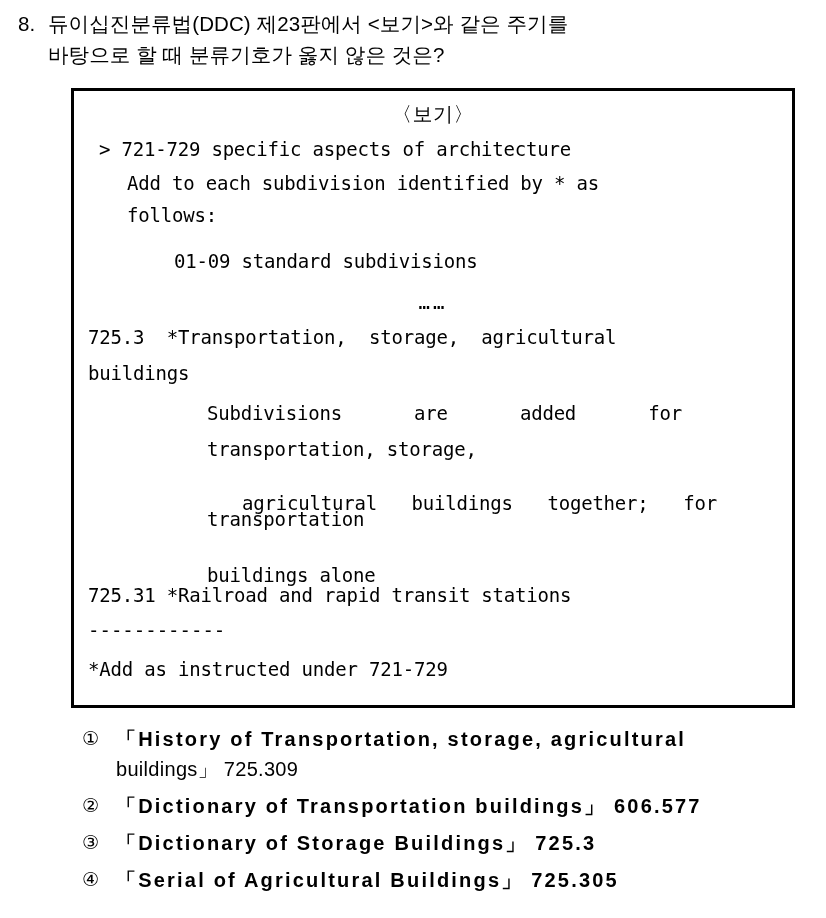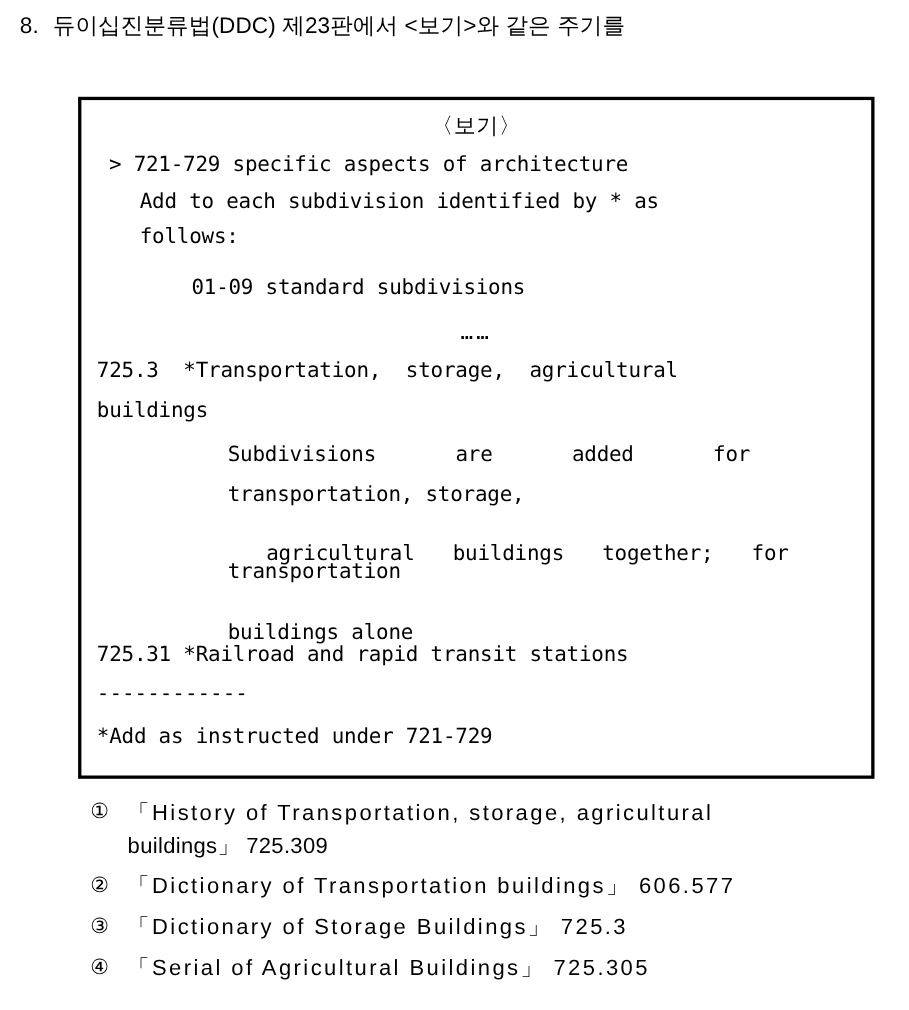--- a/index.html
+++ b/index.html
@@ -123,32 +123,36 @@
     font-size: 19px;
     line-height: 30px;
     text-align: left;
   }
   .choice-body {
     flex: 1 1 auto;
     font-size: 20px;
     line-height: 30px;
     letter-spacing: 0.3px;
   }
-  .choice-body .ln1 { display: block; }
+  .choice-body .ln1 { display: block; font-weight: bold; }
   .choice-body .ln2 { display: block; }
   .sp { letter-spacing: 2.2px; }
 </style>
 </head>
 <body>
 
 <div class="question">
   <div class="q-line">
     <span class="q-num">8.</span>
     <span class="q-text">듀이십진분류법(DDC) 제23판에서 &lt;보기&gt;와 같은 주기를</span>
   </div>
+  <div class="q-line cont">
+    <span class="q-num"></span>
+    <span class="q-text">바탕으로 할 때 분류기호가 옳지 않은 것은?</span>
+  </div>
 </div>
 
 <div class="excerpt-box">
   <div class="excerpt-inner">
 
     <div class="ex-title">〈보기〉</div>
 
     <div class="ex-line" style="left:25px; top:48px;">&gt; 721-729 specific aspects of architecture</div>
 
     <div class="ex-line" style="left:53px; top:82px; width:555px;">Add to each subdivision identified by * as</div>

